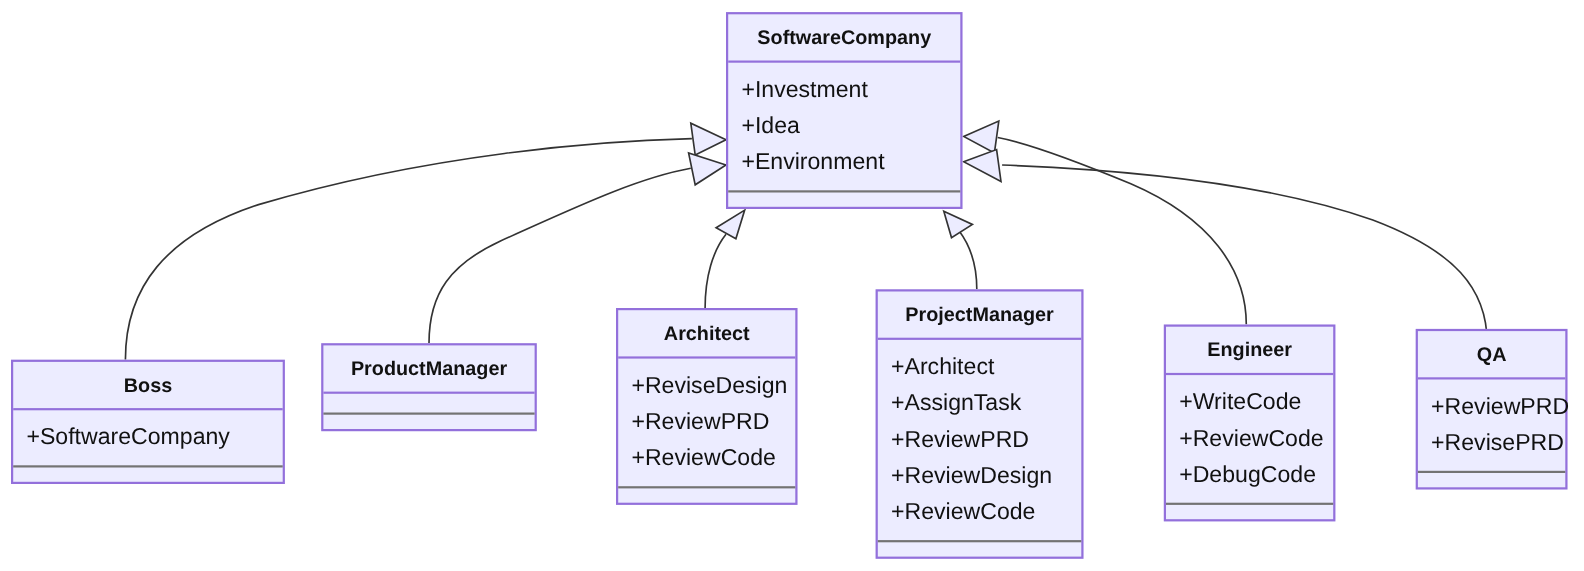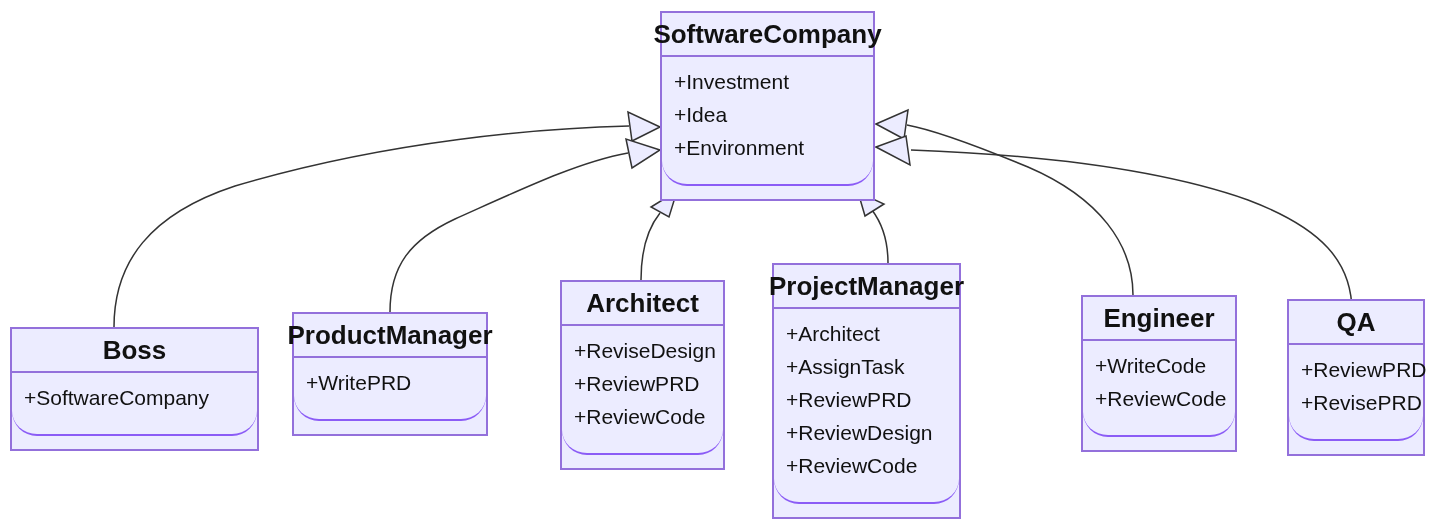--- a/index.html
+++ b/index.html
@@ -27,31 +27,30 @@
     background: #ECECFF;
     border: 2px solid #9370DB;
     z-index: 1;
     color: #111111;
   }
   .class-title {
     height: 42px;
     display: flex;
     align-items: center;
     justify-content: center;
-    font-size: 26px;
+    font-size: 18px;
     font-weight: bold;
     border-bottom: 2px solid #9370DB;
     white-space: nowrap;
   }
   .class-members {
-    padding: 8px 12px 20px 12px;
+    padding: 8px 12px 9px 12px;
     font-size: 21px;
     line-height: 33px;
-    border-bottom: 2px solid #8b5cf6;
-    border-radius: 25px;
+    border-bottom: 2px solid #737373;
   }
   .member-row {
     white-space: nowrap;
   }
   .class-footer {
     height: 13px;
   }
   .rel-path {
     fill: none;
     stroke: #333333;
@@ -104,52 +103,52 @@
     <div class="class-title">Boss</div>
     <div class="class-members">
       <div class="member-row">+SoftwareCompany</div>
     </div>
     <div class="class-footer"></div>
   </div>
 
   <div class="class-box" style="left:292px; top:312px; width:196px;">
     <div class="class-title">ProductManager</div>
     <div class="class-members">
-      <div class="member-row">+WritePRD</div>
     </div>
     <div class="class-footer"></div>
   </div>
 
   <div class="class-box" style="left:560px; top:280px; width:165px;">
     <div class="class-title">Architect</div>
     <div class="class-members">
       <div class="member-row">+ReviseDesign</div>
       <div class="member-row">+ReviewPRD</div>
       <div class="member-row">+ReviewCode</div>
     </div>
     <div class="class-footer"></div>
   </div>
 
-  <div class="class-box" style="left:772px; top:263px; width:189px;">
+  <div class="class-box" style="left:796px; top:263px; width:189px;">
     <div class="class-title">ProjectManager</div>
     <div class="class-members">
       <div class="member-row">+Architect</div>
       <div class="member-row">+AssignTask</div>
       <div class="member-row">+ReviewPRD</div>
       <div class="member-row">+ReviewDesign</div>
       <div class="member-row">+ReviewCode</div>
     </div>
     <div class="class-footer"></div>
   </div>
 
-  <div class="class-box" style="left:1058px; top:295px; width:156px;margin-left:23px;">
+  <div class="class-box" style="left:1058px; top:295px; width:156px;">
     <div class="class-title">Engineer</div>
     <div class="class-members">
       <div class="member-row">+WriteCode</div>
       <div class="member-row">+ReviewCode</div>
+      <div class="member-row">+DebugCode</div>
     </div>
     <div class="class-footer"></div>
   </div>
 
   <div class="class-box" style="left:1287px; top:299px; width:138px;">
     <div class="class-title">QA</div>
     <div class="class-members">
       <div class="member-row">+ReviewPRD</div>
       <div class="member-row">+RevisePRD</div>
     </div>

